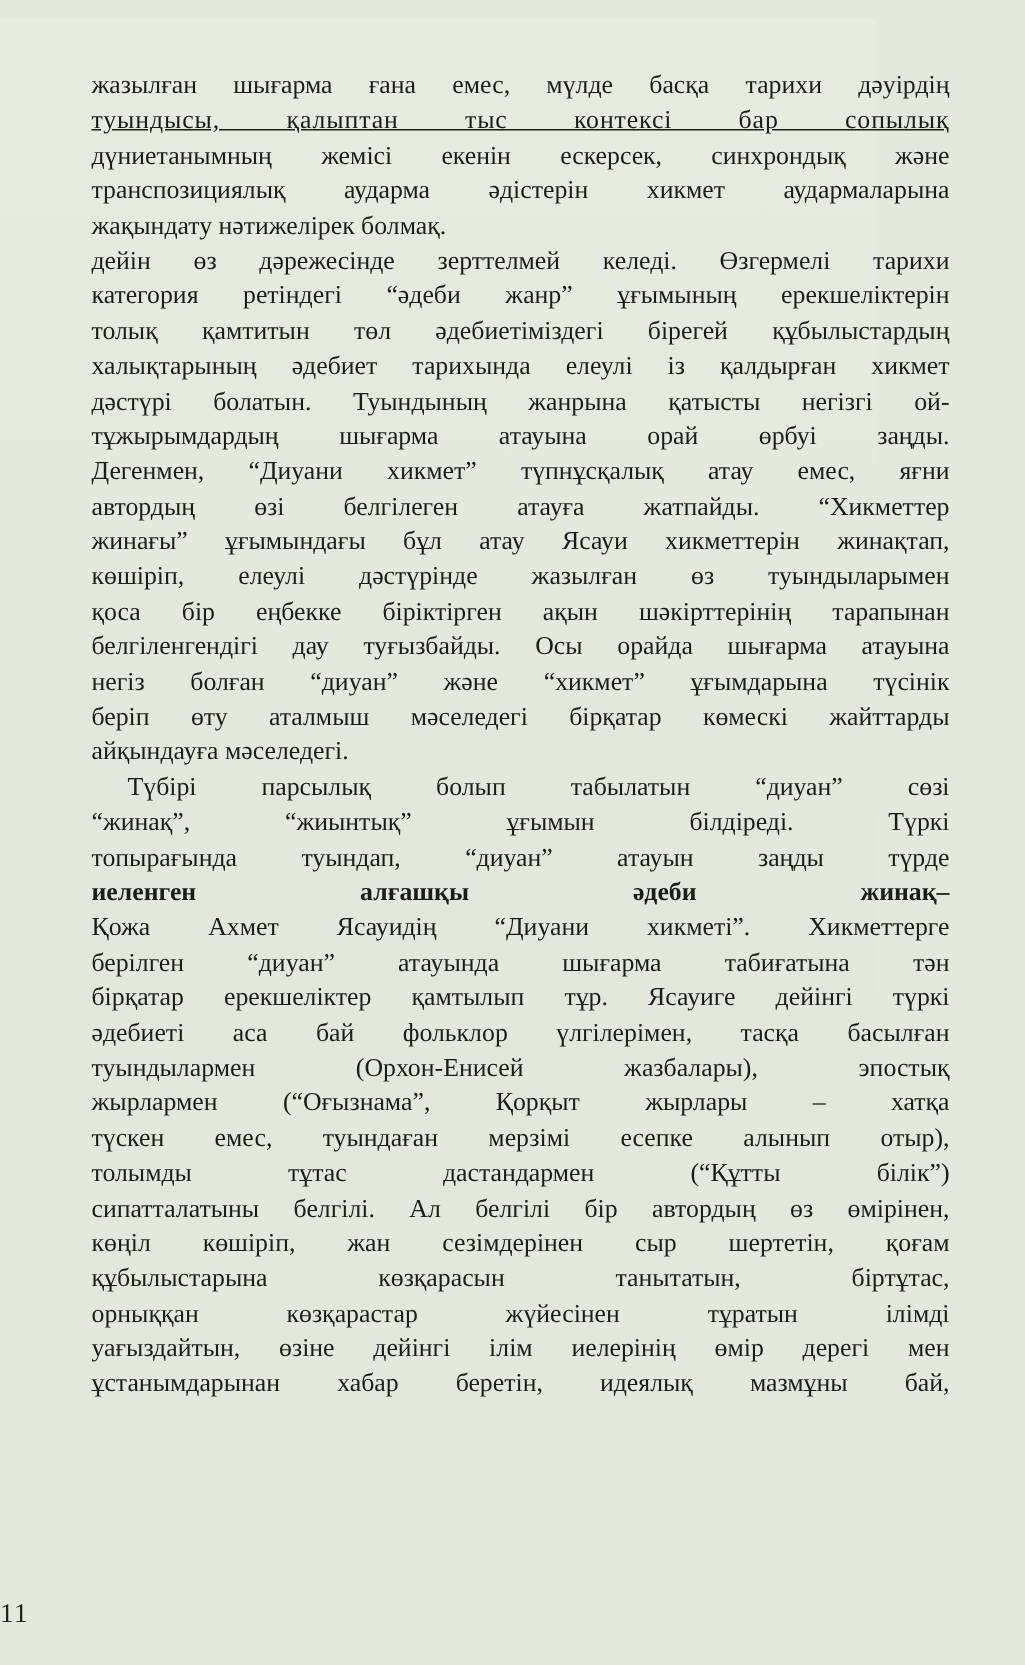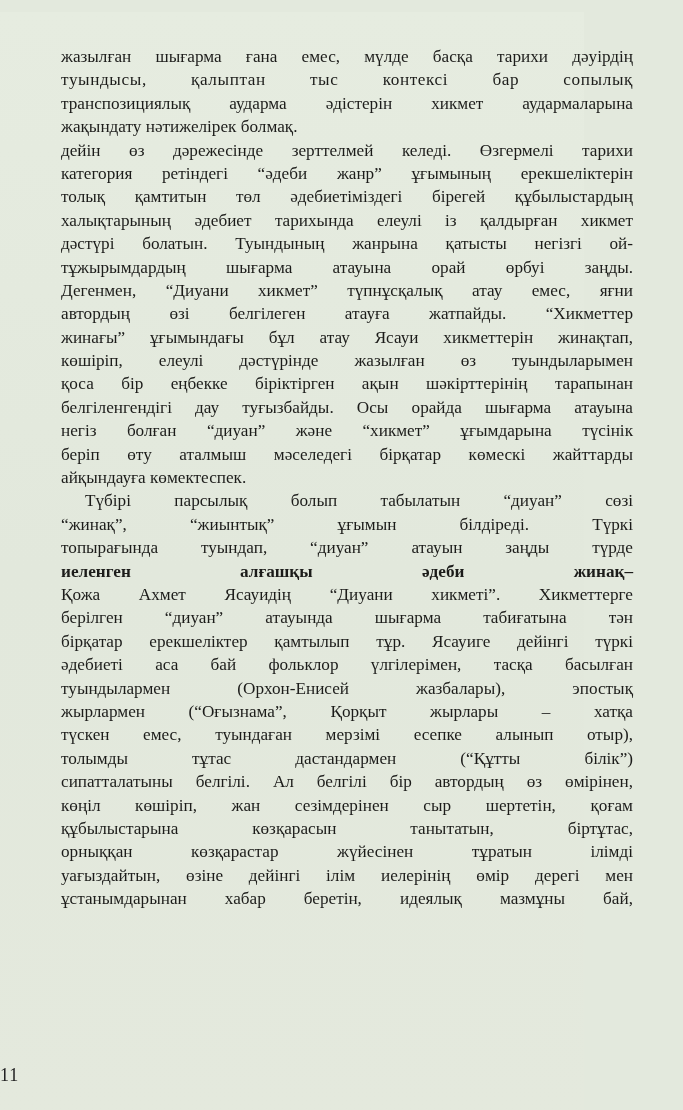--- a/index.html
+++ b/index.html
@@ -57,41 +57,42 @@
     }
   </style>
 </head>
 <body>
 
 <div class="page">
   <div class="text-column">
 
     <div>
       <span class="line">жазылған шығарма ғана емес, мүлде басқа тарихи дәуірдің</span>
-      <span class="line" style="word-spacing:6px;letter-spacing:0.6px;">туындысы, қалыптан тыс контексі бар сопылық</span>
+      <span class="line" style="word-spacing:6px;letter-spacing:0.6px;text-decoration:underline;">туындысы, қалыптан тыс контексі бар сопылық</span>
+      <span class="line">дүниетанымның жемісі екенін ескерсек, синхрондық және</span>
       <span class="line">транспозициялық аударма әдістерін хикмет аудармаларына</span>
       <span class="line last">жақындату нәтижелірек болмақ.</span>
     </div>
 
     <div>
       <span class="line">дейін өз дәрежесінде зерттелмей келеді. Өзгермелі тарихи</span>
       <span class="line">категория ретіндегі “әдеби жанр” ұғымының ерекшеліктерін</span>
       <span class="line">толық қамтитын төл әдебиетіміздегі бірегей құбылыстардың</span>
       <span class="line">халықтарының әдебиет тарихында елеулі із қалдырған хикмет</span>
       <span class="line">дәстүрі болатын. Туындының жанрына қатысты негізгі ой-</span>
       <span class="line">тұжырымдардың шығарма атауына орай өрбуі заңды.</span>
       <span class="line">Дегенмен, “Диуани хикмет” түпнұсқалық атау емес, яғни</span>
       <span class="line">автордың өзі белгілеген атауға жатпайды. “Хикметтер</span>
       <span class="line">жинағы” ұғымындағы бұл атау Ясауи хикметтерін жинақтап,</span>
       <span class="line">көшіріп, елеулі дәстүрінде жазылған өз туындыларымен</span>
       <span class="line">қоса бір еңбекке біріктірген ақын шәкірттерінің тарапынан</span>
       <span class="line">белгіленгендігі дау туғызбайды. Осы орайда шығарма атауына</span>
       <span class="line">негіз болған “диуан” және “хикмет” ұғымдарына түсінік</span>
       <span class="line">беріп өту аталмыш мәселедегі бірқатар көмескі жайттарды</span>
-      <span class="line last">айқындауға көмектеспек.</span>
+      <span class="line last">айқындауға мәселедегі.</span>
     </div>
 
     <div>
       <span class="line indent">Түбірі парсылық болып табылатын “диуан” сөзі</span>
       <span class="line">“жинақ”, “жиынтық” ұғымын білдіреді. Түркі</span>
       <span class="line">топырағында туындап, “диуан” атауын заңды түрде</span>
       <span class="line" style="word-spacing:60px;font-weight:bold;">иеленген алғашқы әдеби жинақ–</span>
       <span class="line">Қожа Ахмет Ясауидің “Диуани хикметі”. Хикметтерге</span>
       <span class="line">берілген “диуан” атауында шығарма табиғатына тән</span>
       <span class="line">бірқатар ерекшеліктер қамтылып тұр. Ясауиге дейінгі түркі</span>

